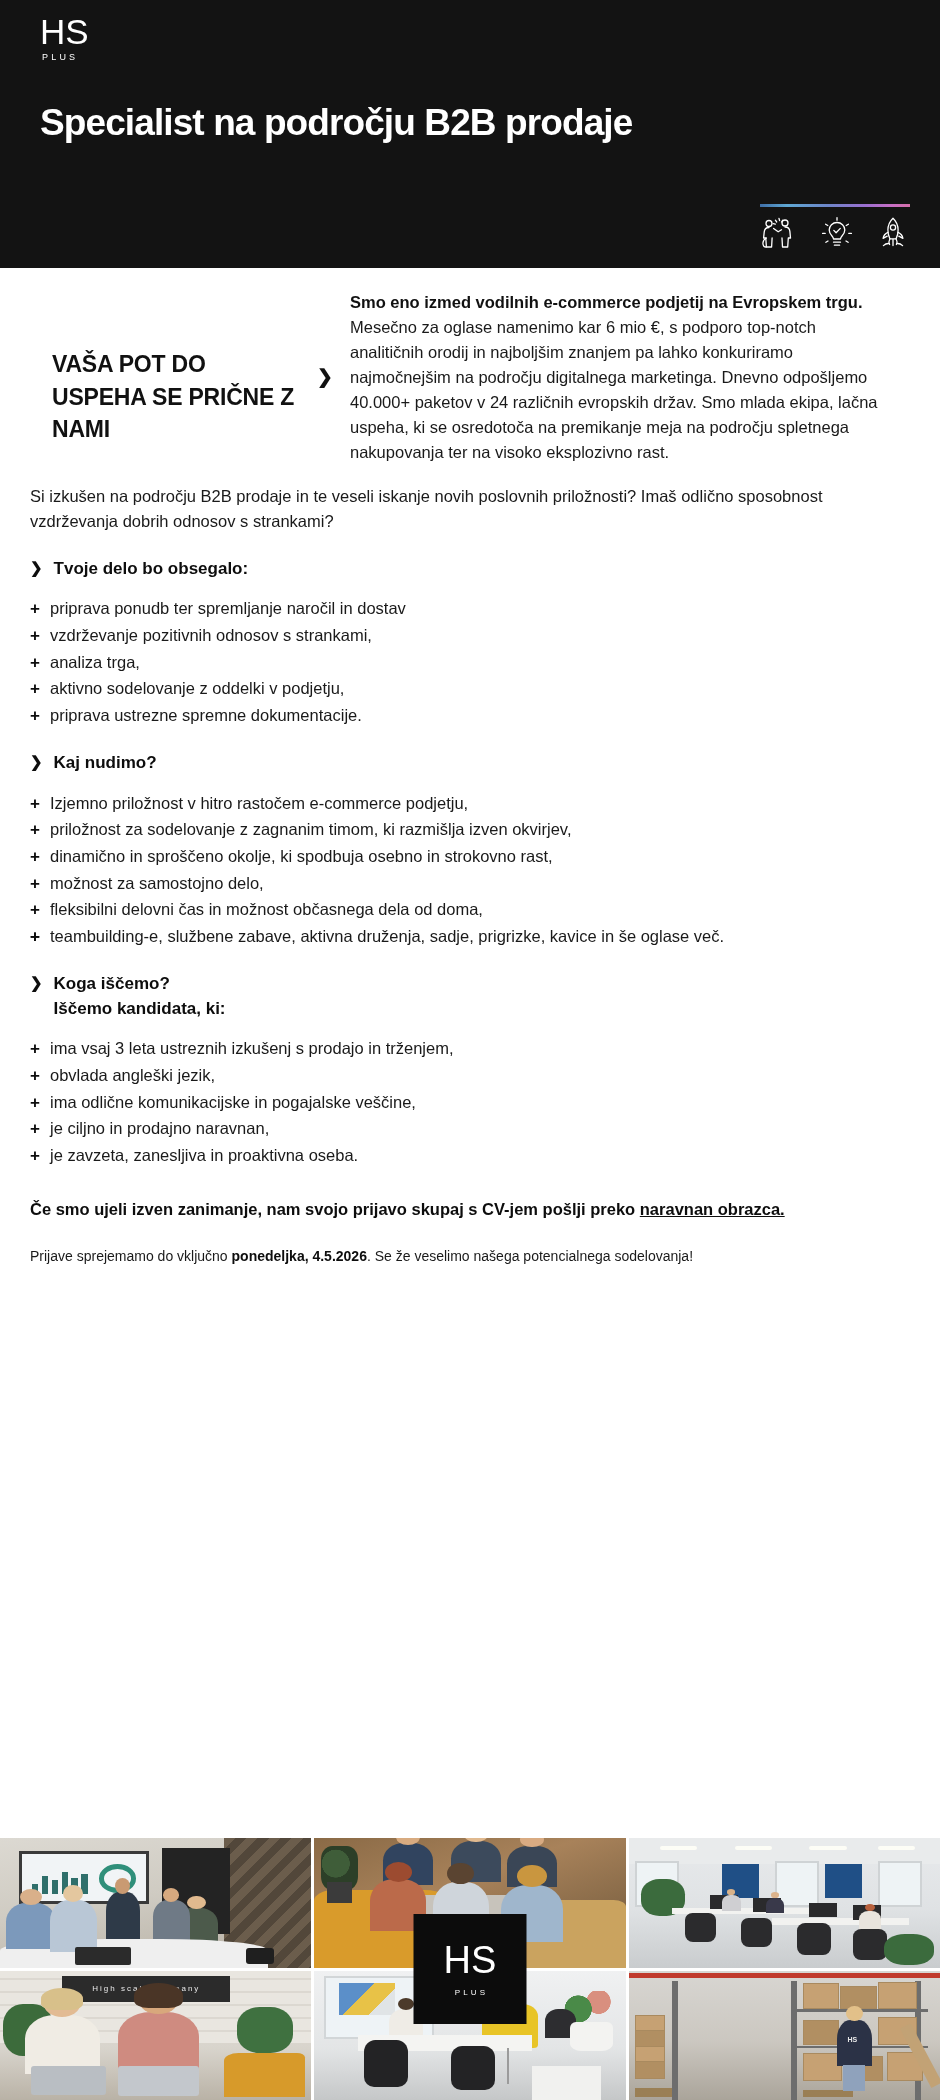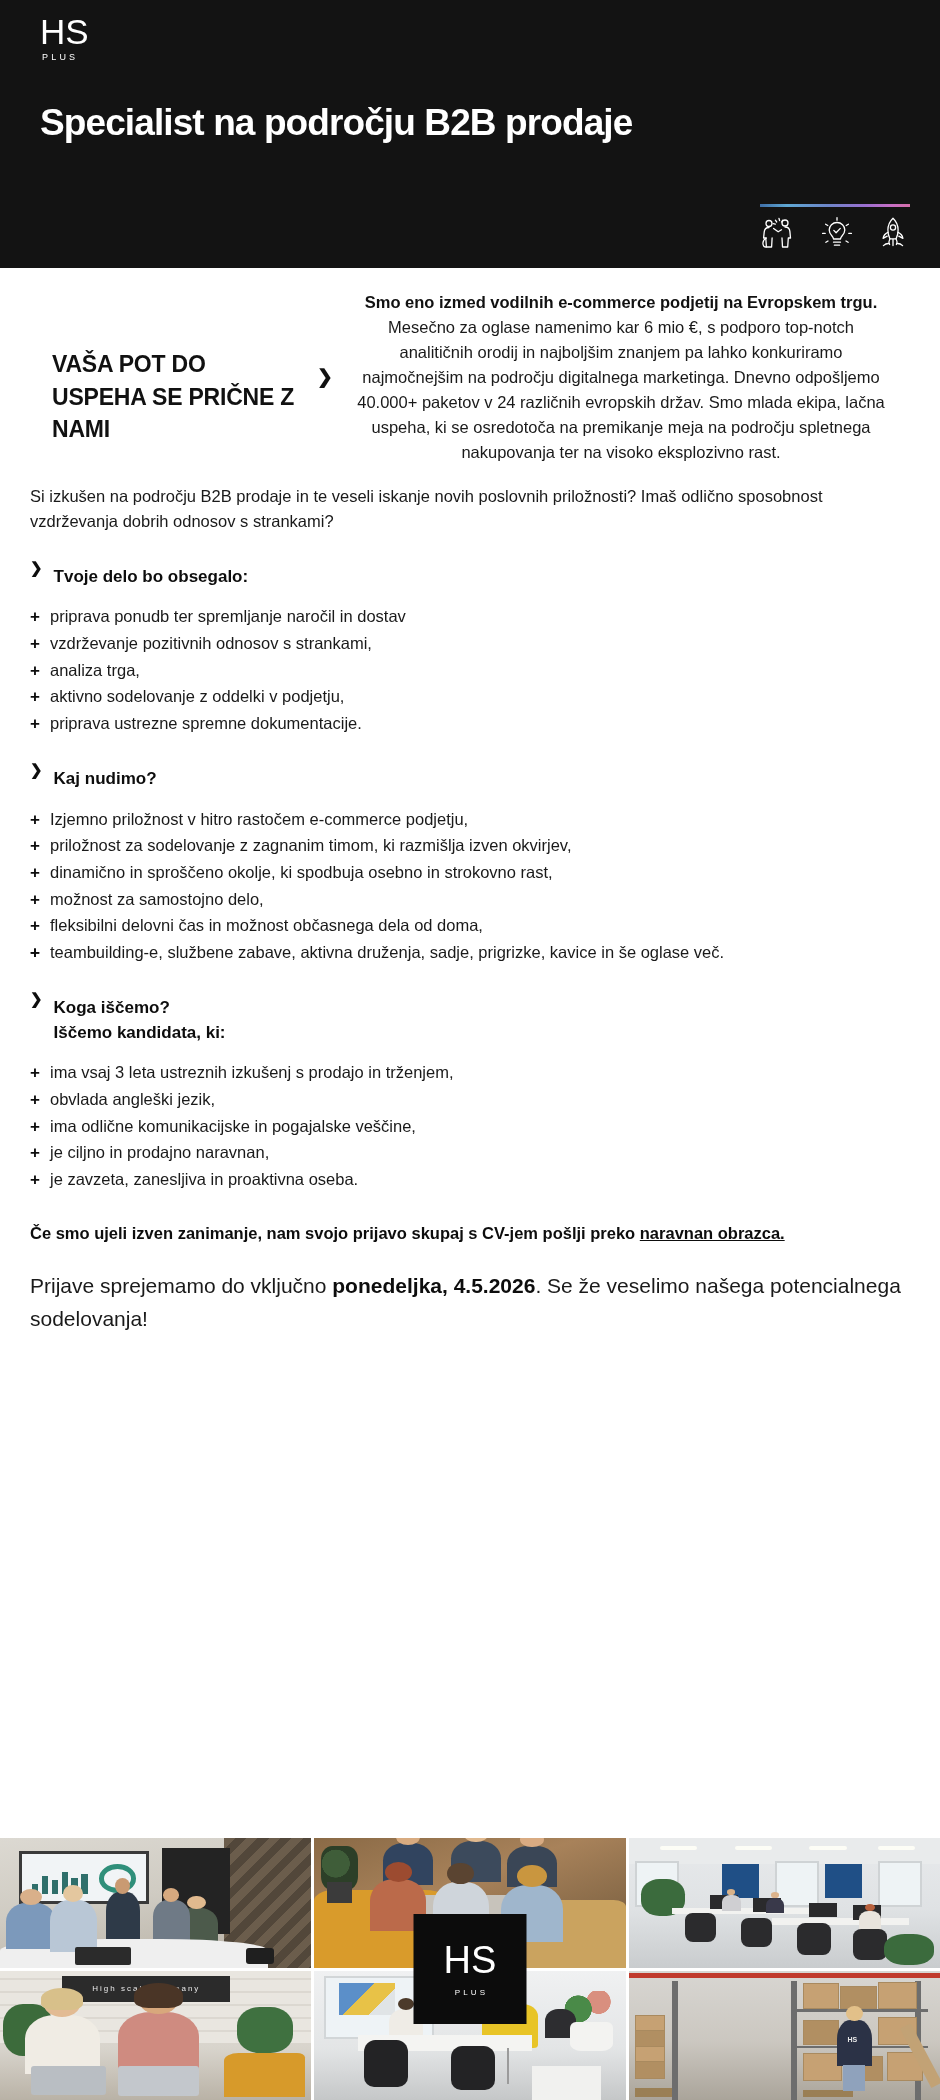--- a/index.html
+++ b/index.html
@@ -103,21 +103,20 @@
     font-size: 19px;
     font-weight: 800;
     color: #111111;
   }
   .intro-right {
     flex: 1 1 auto;
     font-size: 16.5px;
     line-height: 1.52;
     color: #1a1a1a;
     padding-right: 18px;
-    text-align: center;
   }
   .intro-right b { font-weight: 700; color: #111111; }
 
   
   .content {
     padding: 0 30px 0 30px;
     box-sizing: border-box;
   }
   .para {
     font-size: 16.5px;
@@ -137,21 +136,21 @@
     font-weight: 700;
     color: #0d0d0d;
   }
   .sec-head .chev {
     flex: 0 0 auto;
     font-size: 15px;
     font-weight: 800;
     margin-right: 11px;
     line-height: 1.45;
   }
-  .sec-head .sec-labels { line-height: 1.45; margin-top: 8px; }
+  .sec-head .sec-labels { line-height: 1.45; }
   .sec-sub { font-weight: 700; font-size: 17px; }
 
   ul.plus-list {
     list-style: none;
     margin: 14px 0 0 0;
     padding: 0;
   }
   ul.plus-list.tight { margin-top: 14px; }
   ul.plus-list li {
     font-size: 16.5px;
@@ -176,21 +175,21 @@
     font-weight: 700;
     color: #0d0d0d;
   }
   .p-apply .lnk {
     text-decoration: underline;
     color: #0d0d0d;
     font-weight: 700;
   }
   .p-deadline {
     margin-top: 24px;
-    font-size: 21px;
+    font-size: 14px;
     line-height: 1.55;
     color: #1a1a1a;
   }
   .p-deadline b { font-weight: 700; color: #0d0d0d; }
 
   
   .photo-grid {
     position: absolute;
     left: 0;
     bottom: 0;

